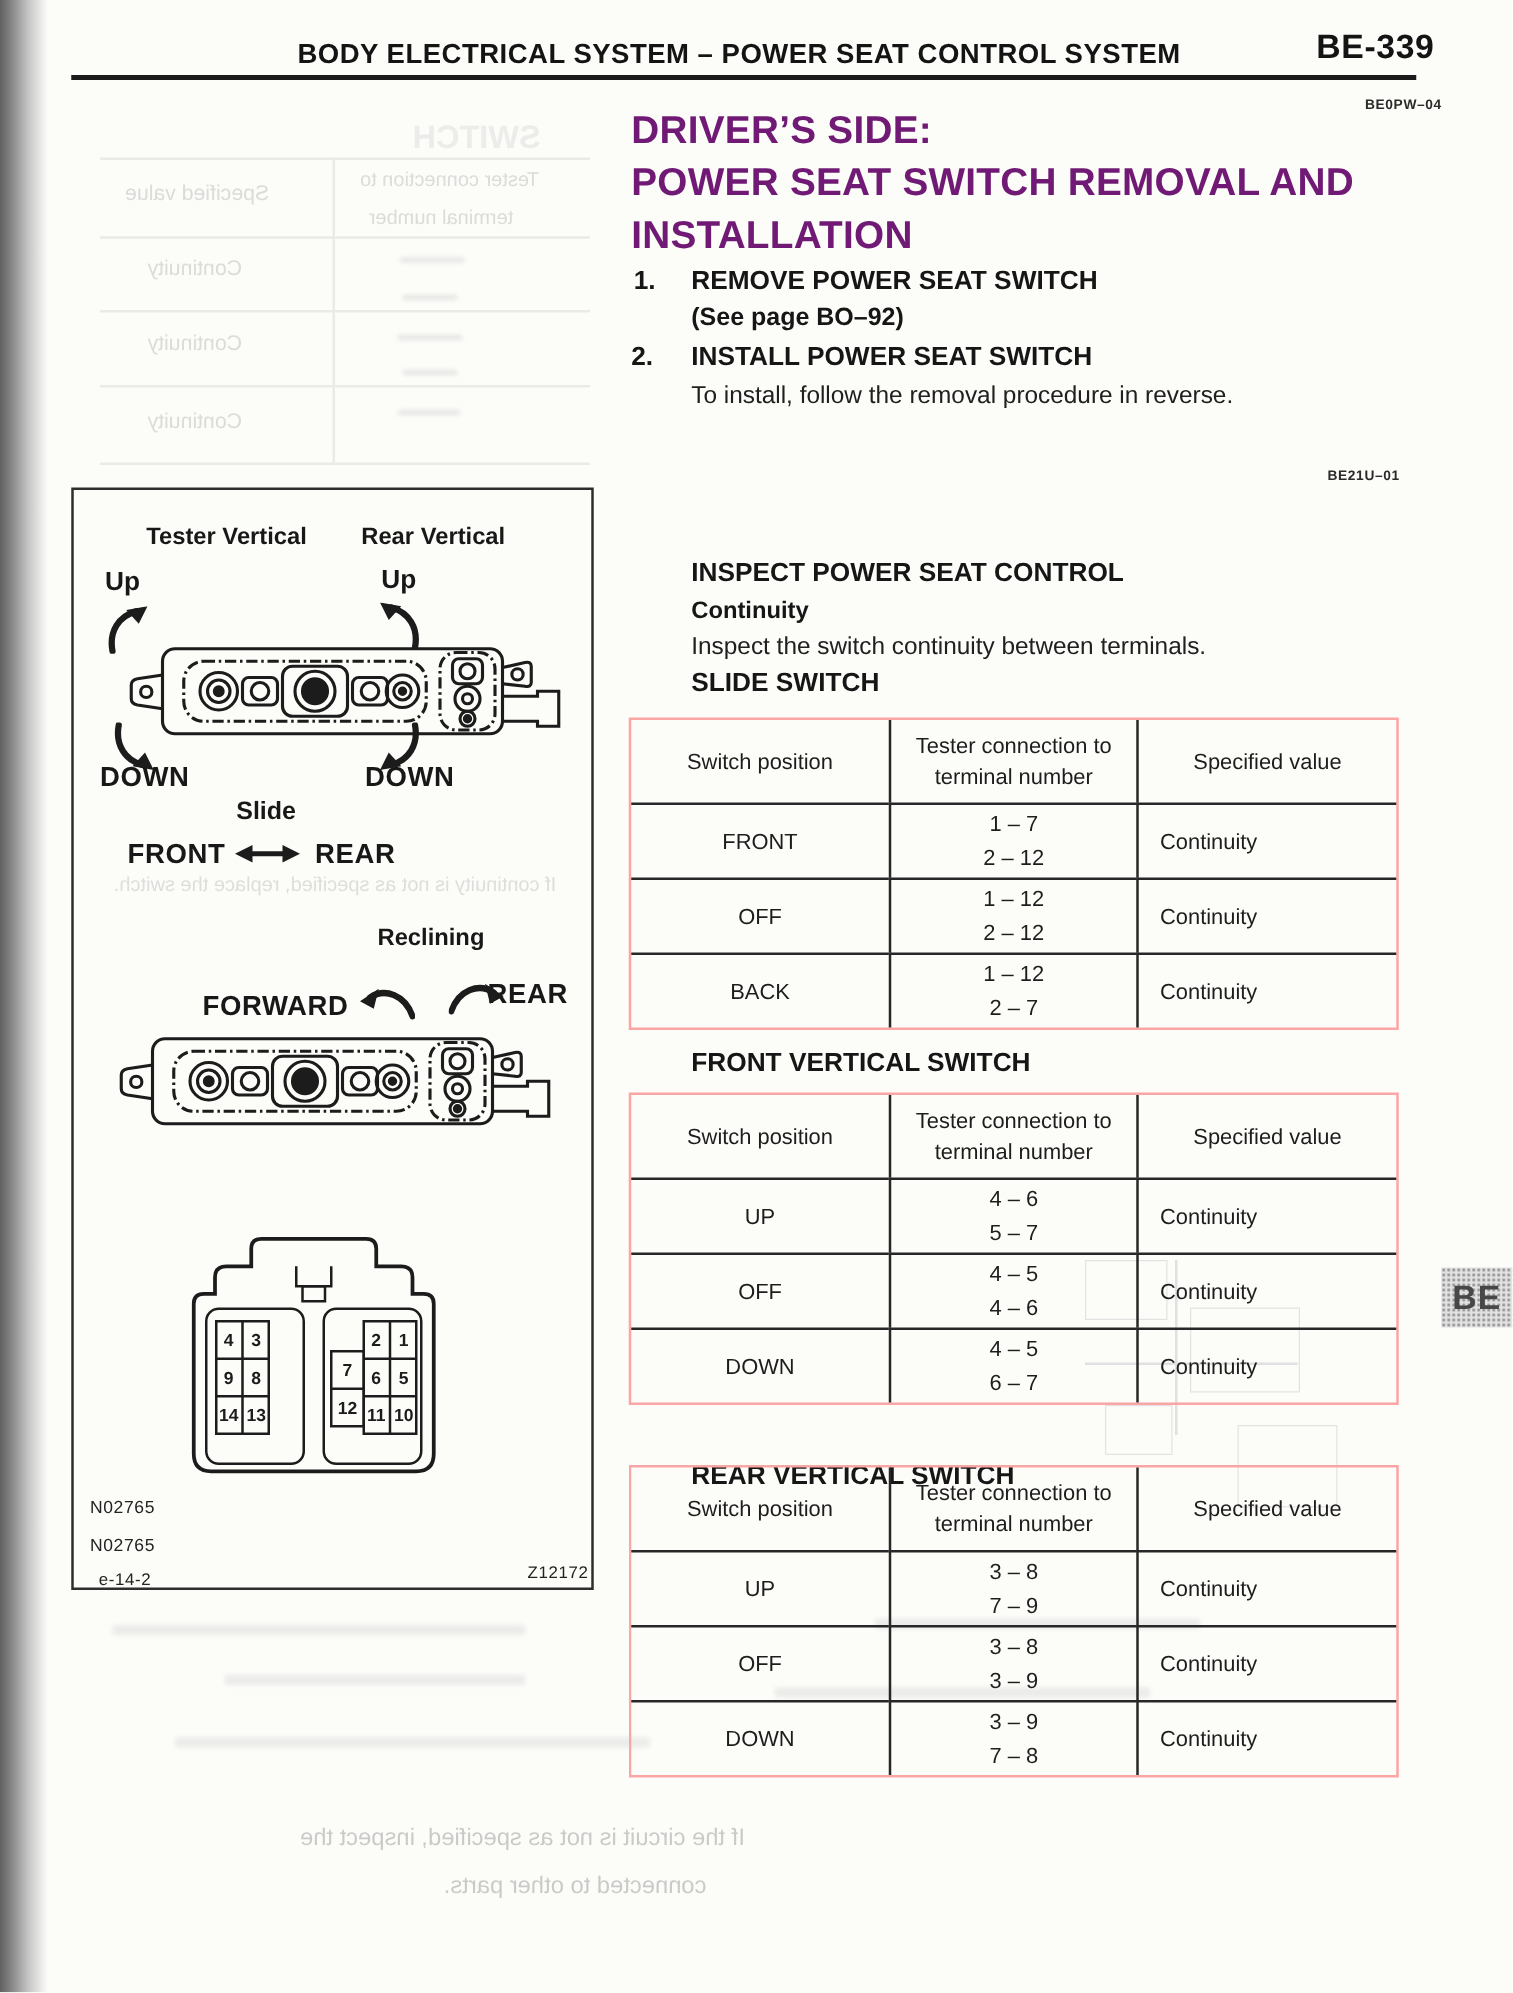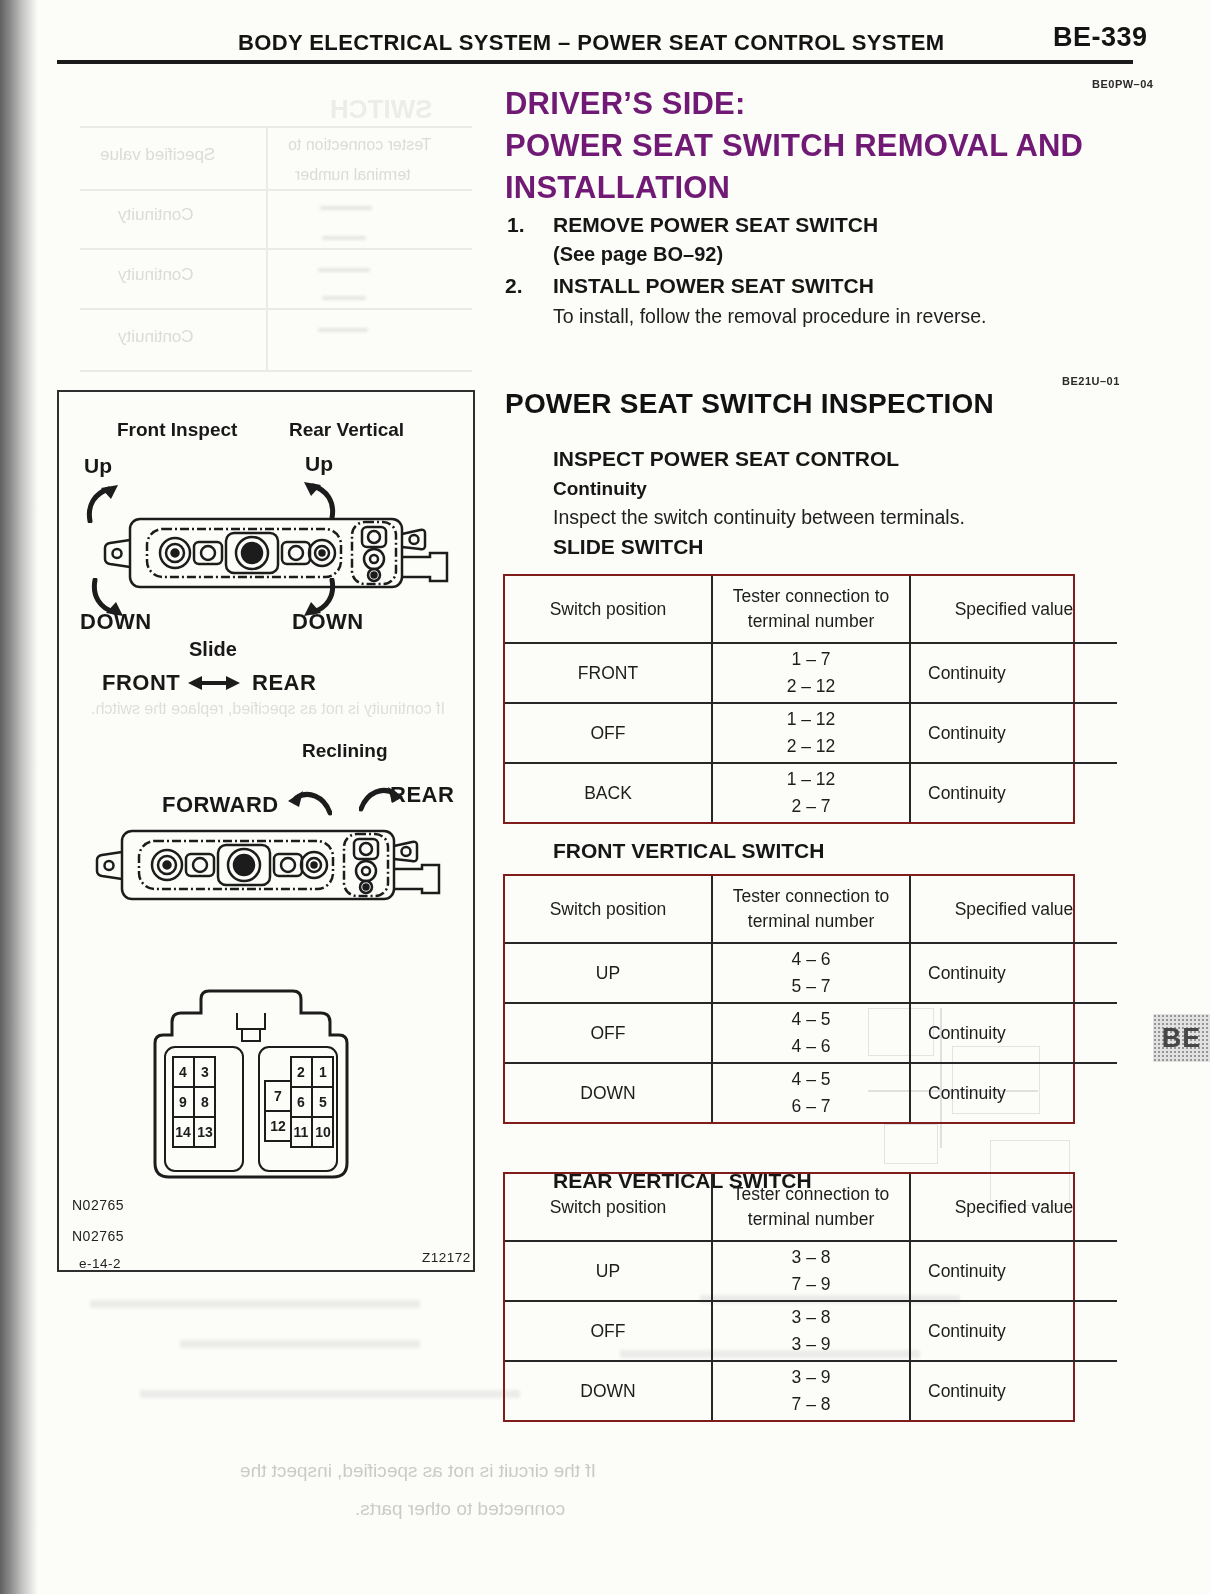--- a/index.html
+++ b/index.html
@@ -23,21 +23,21 @@
   .code-sm{font-weight:bold;font-size:11px;color:#2a2a2a;letter-spacing:0.5px;}
 
   
   .h-big{font-weight:bold;font-size:31px;color:#701a75;letter-spacing:0.2px;}
   .h-mid{font-weight:bold;font-size:21px;color:#161616;}
   .h-insp{font-weight:bold;font-size:28px;color:#121212;letter-spacing:0.2px;}
   .h-sub{font-weight:bold;font-size:19px;color:#161616;}
   .body-txt{font-size:19.5px;color:#202020;}
 
   
-  .ctable{position:absolute;left:503px;width:572px;border:2px solid #7f1d1d;display:grid;
+  .ctable{position:absolute;left:503px;width:616px;border:2px solid #fca5a5;display:grid;
           grid-template-columns:206px 198px 208px;grid-template-rows:66px 60px 60px 60px;box-sizing:border-box;}
   .tc{box-sizing:border-box;display:flex;align-items:center;justify-content:center;
       font-size:17.5px;color:#1d1d1d;text-align:center;}
   .cb{border-left:2px solid #272727;}
   .rb{border-top:2px solid #272727;}
   .two-line{flex-direction:column;line-height:25px;}
   .pair{flex-direction:column;line-height:27px;}
   .val{justify-content:flex-start;padding-left:17px;text-align:left;}
 
   
@@ -114,21 +114,20 @@
   <div class="abs h-big" style="left:505px;top:170px;">INSTALLATION</div>
 
   <div class="abs h-mid" style="left:507px;top:213px;">1.</div>
   <div class="abs h-mid" style="left:553px;top:213px;">REMOVE POWER SEAT SWITCH</div>
   <div class="abs h-mid" style="left:553px;top:243px;font-size:20px;">(See page BO–92)</div>
   <div class="abs h-mid" style="left:505px;top:274px;">2.</div>
   <div class="abs h-mid" style="left:553px;top:274px;">INSTALL POWER SEAT SWITCH</div>
   <div class="abs body-txt" style="left:553px;top:305px;">To install, follow the removal procedure in reverse.</div>
 
   <div class="abs code-sm" style="left:1062px;top:375px;">BE21U–01</div>
-  <div class="abs h-insp" style="left:505px;top:388px;">POWER SEAT SWITCH INSPECTION</div>
   <div class="abs h-mid" style="left:553px;top:447px;">INSPECT POWER SEAT CONTROL</div>
   <div class="abs h-sub" style="left:553px;top:478px;">Continuity</div>
   <div class="abs body-txt" style="left:553px;top:506px;">Inspect the switch continuity between terminals.</div>
 
   <div class="abs h-mid" style="left:553px;top:535px;">SLIDE SWITCH</div>
   <div class="ctable" style="top:574px;">
     <div class="tc">Switch position</div>
     <div class="tc cb two-line">
       <span>Tester connection to</span>
       <span>terminal number</span>
@@ -214,21 +213,21 @@
     <div class="tc rb">DOWN</div>
     <div class="tc cb rb pair">
       <span>3 – 9</span>
       <span>7 – 8</span>
     </div>
     <div class="tc cb rb val">Continuity</div>
   </div>
 
   <div class="figure">
 
-    <div class="fl f19" style="left:58px;top:27px;">Front Inspect</div>
+    <div class="fl f19" style="left:58px;top:27px;">Tester Vertical</div>
     <div class="fl f19" style="left:230px;top:27px;">Rear Vertical</div>
     <div class="fl f21" style="left:25px;top:62px;">Up</div>
     <div class="fl f21" style="left:246px;top:60px;">Up</div>
 
     <svg class="abs" style="left:26px;top:93px;" width="40" height="38" viewBox="0 0 40 38">
       <path d="M5,36 C2,20 10,8 24,4" fill="none" stroke="#1c1c1c" stroke-width="5" stroke-linecap="round"></path>
       <polygon points="33,0 16,3 26,14" fill="#1c1c1c"></polygon>
     </svg>
     <svg class="abs flipx" style="left:238px;top:90px;" width="40" height="38" viewBox="0 0 40 38">
       <path d="M5,36 C2,20 10,8 24,4" fill="none" stroke="#1c1c1c" stroke-width="5" stroke-linecap="round"></path>

